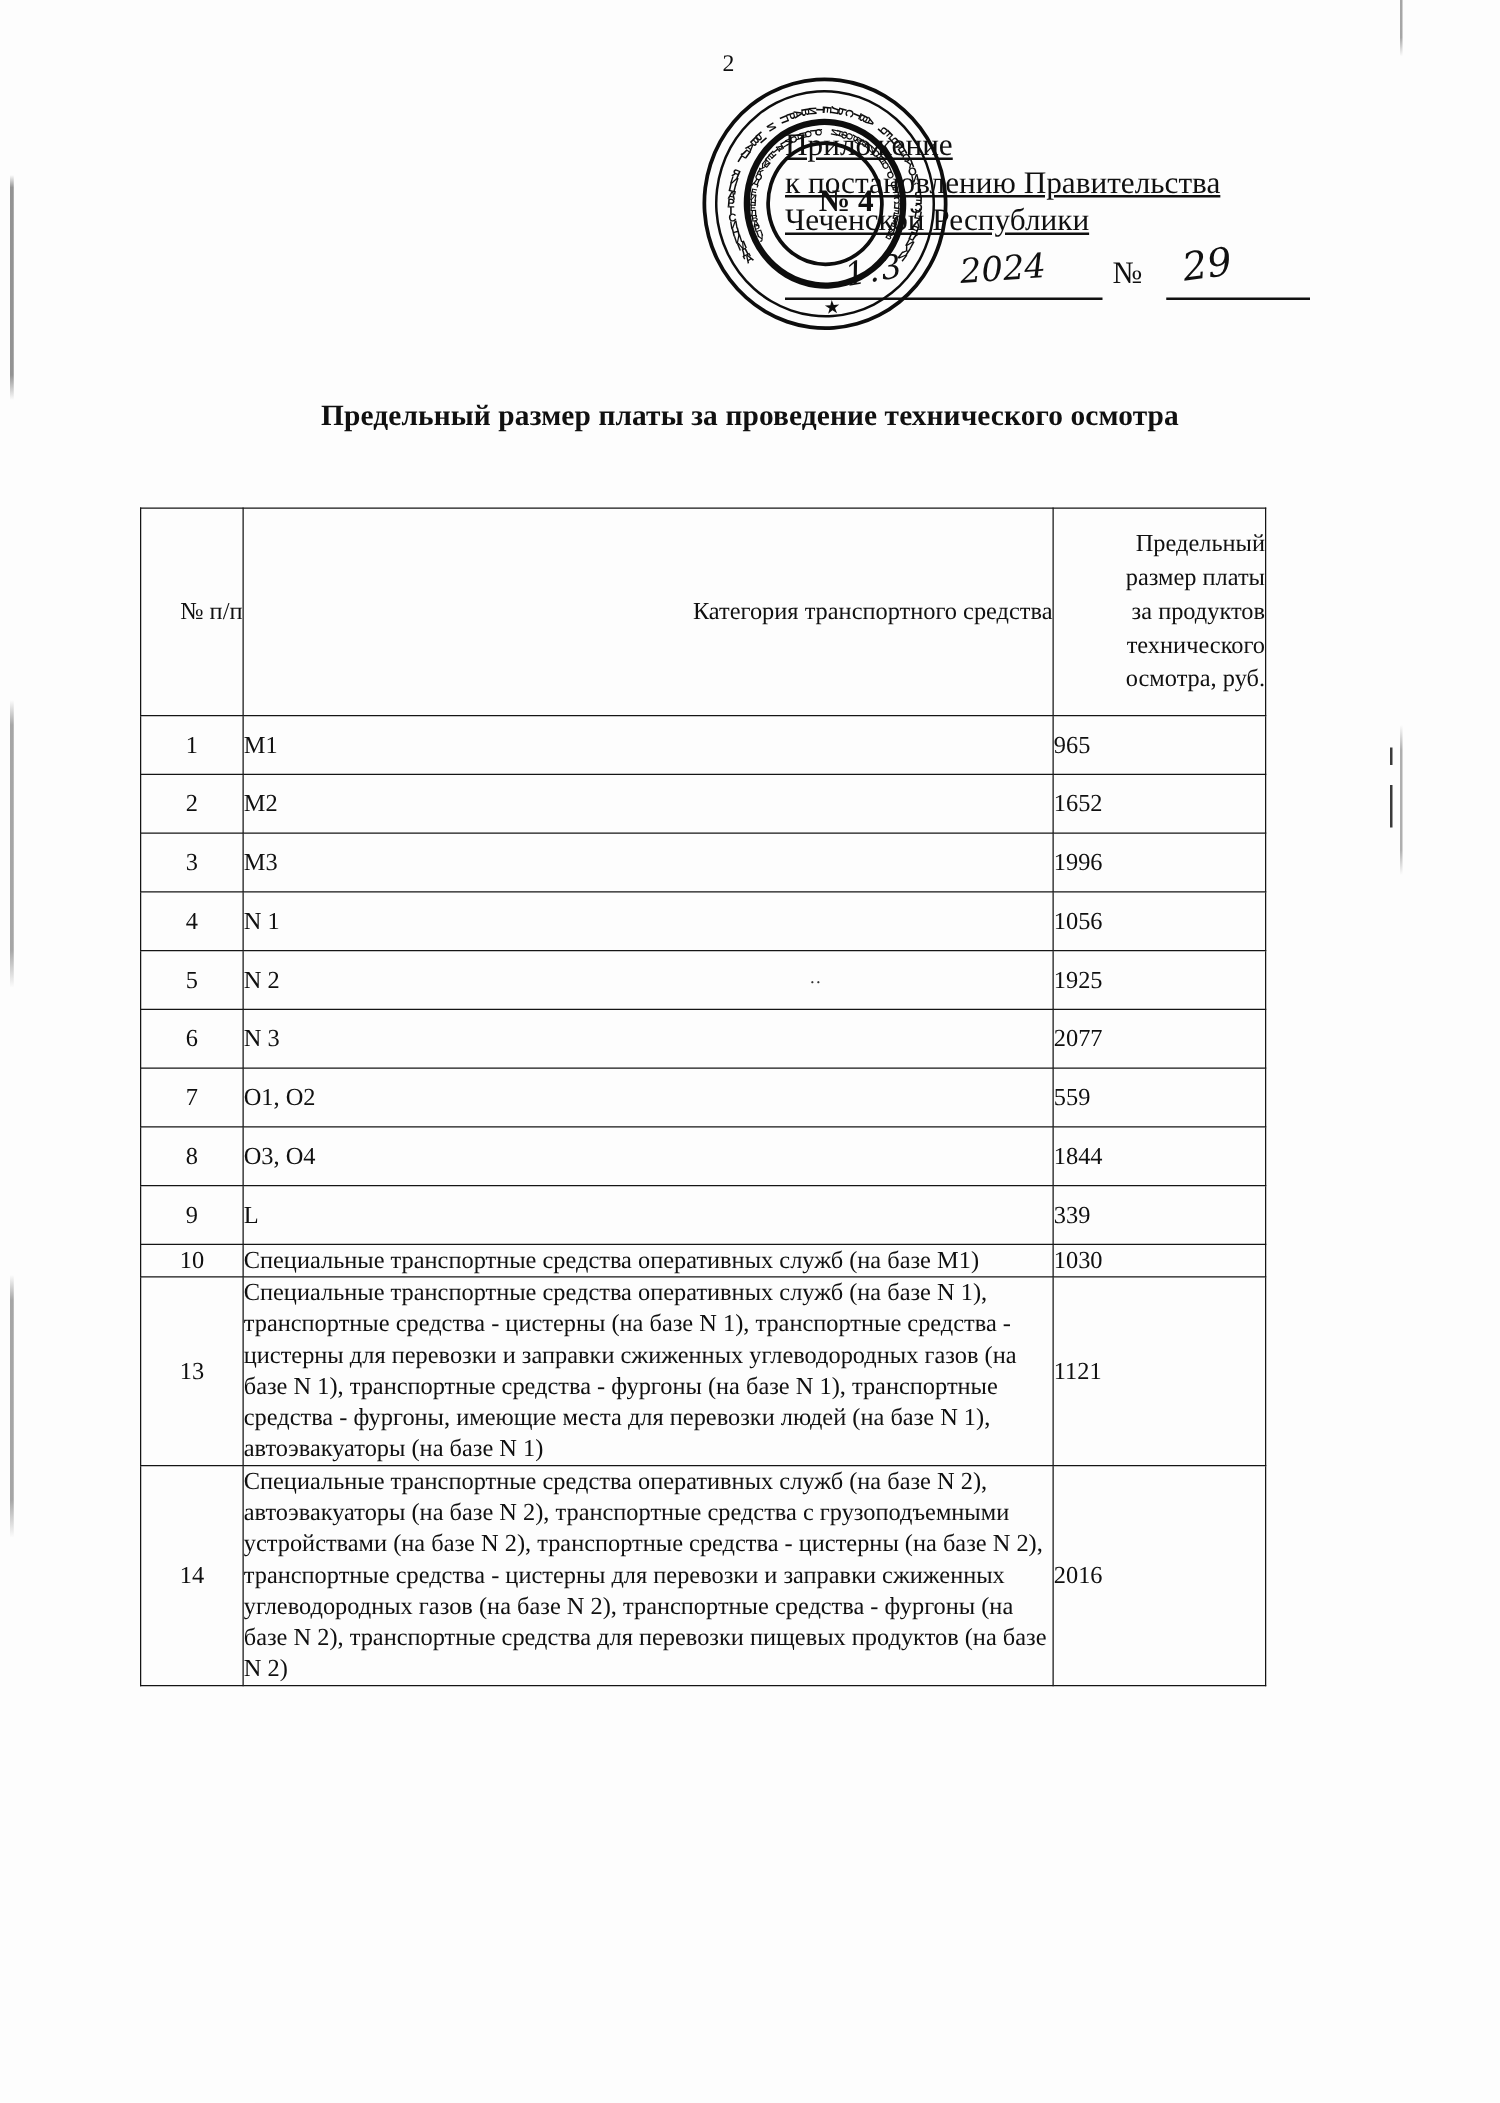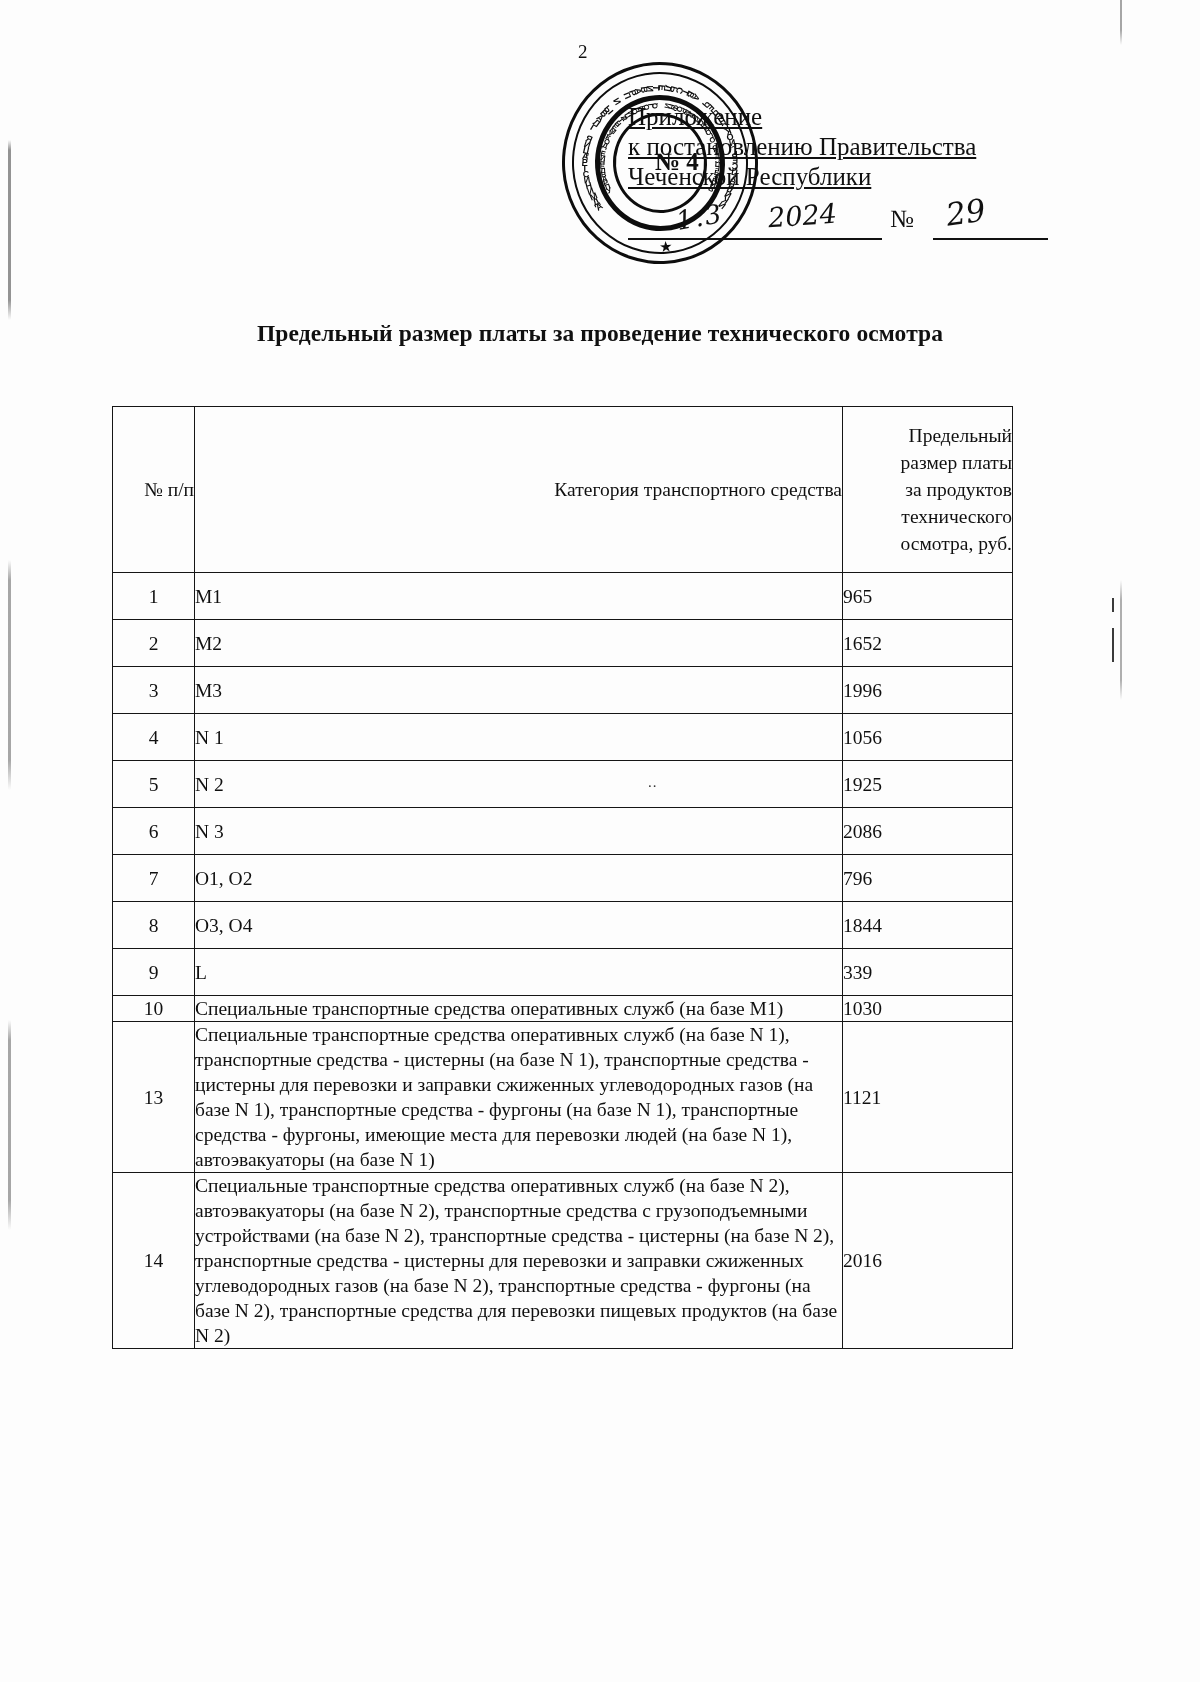--- a/index.html
+++ b/index.html
@@ -448,28 +448,28 @@
           <td class="cat">
             <p>N 2</p>
           </td>
           <td class="price">1925</td>
         </tr>
         <tr class="tall">
           <td class="num">6</td>
           <td class="cat">
             <p>N 3</p>
           </td>
-          <td class="price">2086</td>
+          <td class="price">2077</td>
         </tr>
         <tr class="tall">
           <td class="num">7</td>
           <td class="cat">
             <p>O1, O2</p>
           </td>
-          <td class="price">796</td>
+          <td class="price">559</td>
         </tr>
         <tr class="tall">
           <td class="num">8</td>
           <td class="cat">
             <p>O3, O4</p>
           </td>
           <td class="price">1844</td>
         </tr>
         <tr class="tall">
           <td class="num">9</td>

